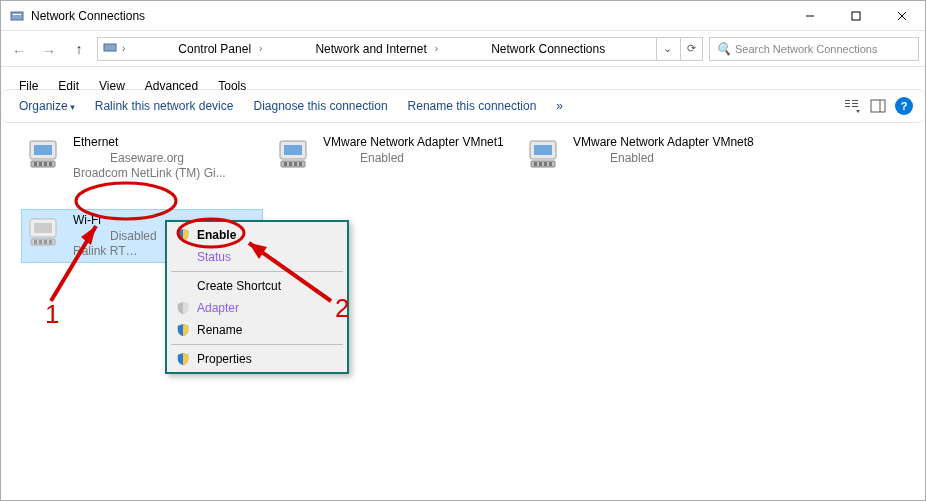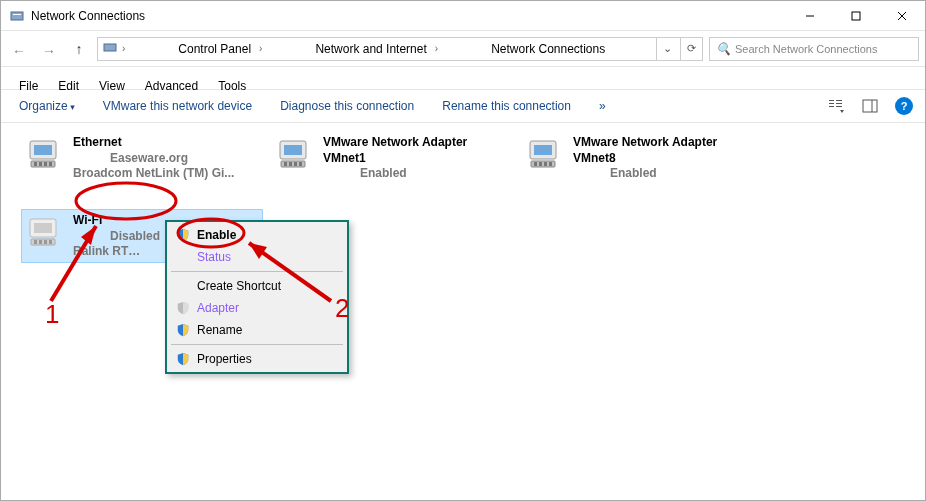--- a/index.html
+++ b/index.html
@@ -91,21 +91,22 @@
   .menuitem { padding: 3px 10px; margin-top: 16px; }
 
   
   .cmdbar {
     height: 34px;
     border-top: 1px solid #e5e5e5;
     border-bottom: 1px solid #e5e5e5;
     display: flex;
     align-items: center;
     padding: 0 8px;
-    gap: 8px;
+    gap: 0;
+    border-radius: 8px;
   }
   .cmd {
     padding: 6px 10px;
     color: #1a4a8a;
   }
   .cmd.drop::after {
     content: " ▾"; font-size: 9px;
   }
   .cmdspacer { flex: 1; }
   .cmdicon {
@@ -121,21 +122,20 @@
   }
 
   
   .content {
     padding: 8px 20px;
     display: flex;
     flex-wrap: wrap;
     align-content: flex-start;
     gap: 12px 8px;
     position: relative;
-    font-weight: bold;
   }
   .adapter {
     width: 242px;
     height: 54px;
     display: flex;
     align-items: flex-start;
     padding: 4px;
     gap: 8px;
   }
   .adapter.selected {
@@ -247,21 +247,21 @@
 <div class="menubar">
   <div class="menuitem">File</div>
   <div class="menuitem">Edit</div>
   <div class="menuitem">View</div>
   <div class="menuitem">Advanced</div>
   <div class="menuitem">Tools</div>
 </div>
 
 <div class="cmdbar">
   <div class="cmd drop">Organize</div>
-  <div class="cmd">VMware this network device</div>
+  <div class="cmd">Ralink this network device</div>
   <div class="cmd">Diagnose this connection</div>
   <div class="cmd">Rename this connection</div>
   <div class="cmd">»</div>
   <div class="cmdspacer"></div>
   <div class="cmdicon">
     <svg width="16" height="16" viewBox="0 0 16 16">
       <rect x="1" y="2" width="5" height="1" fill="#555"></rect>
         <rect x="1" y="5" width="5" height="1" fill="#555"></rect>
         <rect x="1" y="8" width="5" height="1" fill="#555"></rect>
       <rect x="8" y="2" width="6" height="1" fill="#555"></rect>

